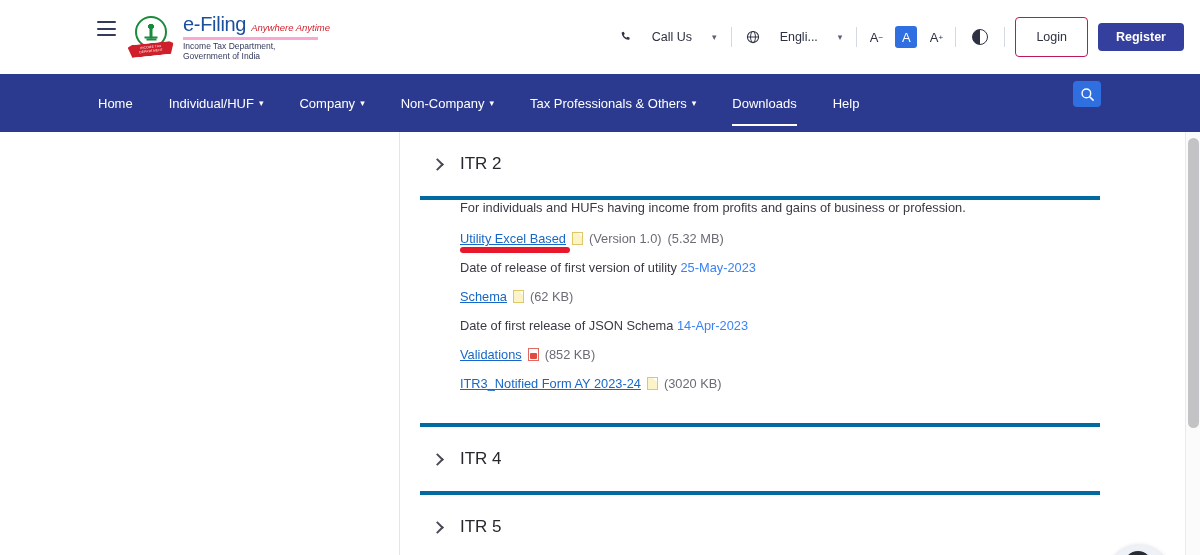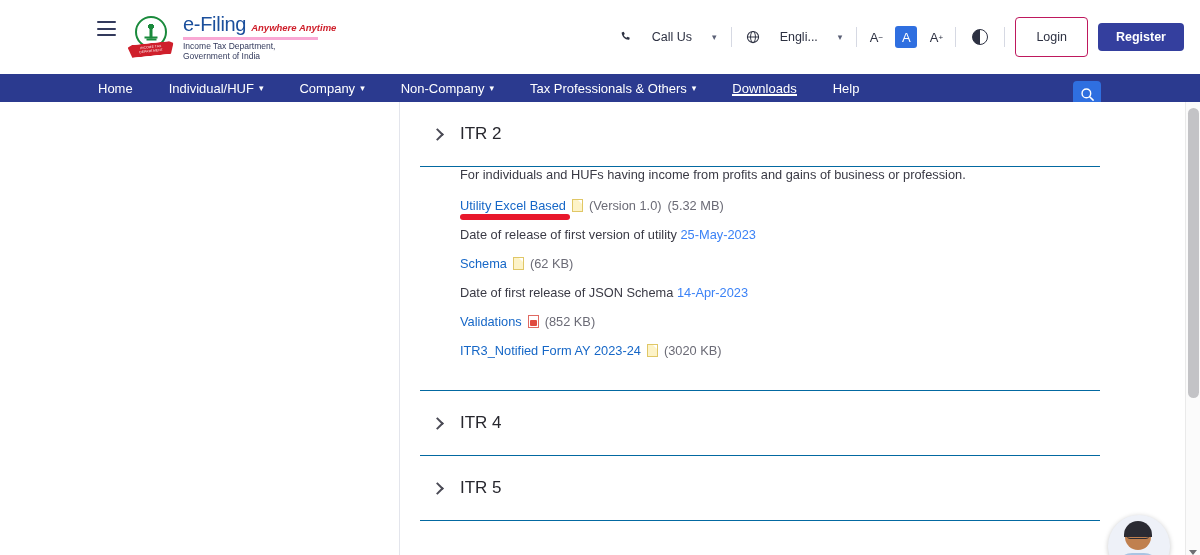--- a/index.html
+++ b/index.html
@@ -61,21 +61,21 @@
     font-size: 3.2px; letter-spacing: .2px;
     font-family: "Liberation Sans", sans-serif;
   }
 
   .brand-text { margin-left: 9px; }
   .brand-row1 { display: flex; align-items: baseline; }
   .brand-efiling {
     font-size: 20px; color: #1b4f9c; letter-spacing: -.3px;
   }
   .brand-tag {
-    font-size: 9.5px; color: #cf1f2b; font-style: italic; font-weight: bold;
+    font-size: 9.5px; color: #cf1f2b; font-style: italic; font-weight: normal;
     margin-left: 5px;
   }
   .brand-sub {
     font-size: 8.5px; color: #333a5c;
     border-top: 3px solid #f9a8d4;
     padding-top: 1.5px; margin-top: 1px;
     width: 135px;
   }
 
   .top-right {
@@ -109,21 +109,21 @@
     background: #fff; cursor: pointer; margin-left: 6px;
   }
   .btn-register {
     border: none; border-radius: 4px;
     padding: 7px 18px; font-size: 12.5px; color: #fff; font-weight: bold;
     background: #343f9e; cursor: pointer; margin-left: 10px;
   }
 
   
   .navbar {
-    height: 28px; background: #2b3a8f;
+    height: 58px; background: #2b3a8f;
     display: flex; align-items: stretch;
     padding-left: 80px; position: relative;
   }
   .nav-item {
     display: flex; align-items: center; gap: 5px;
     padding: 0 18px; color: #ffffff; font-size: 13px;
     cursor: pointer; position: relative; white-space: nowrap;
   }
   .nav-item .caret { color: #ffffff; font-size: 9px; }
   .nav-item.active::after {
@@ -141,21 +141,21 @@
   .page {
     display: flex; height: 457px; background: #ffffff; position: relative;
   }
   .left-pane {
     width: 400px; border-right: 1px solid #e3e5ec; flex: none; background: #fff;
   }
   .content {
     flex: 1; padding: 0 100px 0 0; overflow: hidden; position: relative;
   }
 
-  .acc-section { border-bottom: 1px solid #0369a1; margin-left: 20px; }
+  .acc-section { border-bottom: 4px solid #0369a1; margin-left: 20px; }
   .acc-head {
     display: flex; align-items: center; gap: 16px;
     padding: 22px 0 22px 0; cursor: pointer;
   }
   .chev {
     width: 14px; height: 14px; flex: none; position: relative; margin-left: 10px;
   }
   .chev::before {
     content: ""; position: absolute; left: 3px; top: 3px;
     width: 7px; height: 7px;
@@ -169,21 +169,21 @@
 
   .acc-body { padding: 0 0 18px 40px; }
   .acc-desc { font-size: 12.8px; color: #3a3a45; margin-bottom: 16px; }
 
   .dl-row {
     display: flex; align-items: center; gap: 6px;
     margin-bottom: 14px; font-size: 12.8px; color: #3a3a45;
     flex-wrap: nowrap;
   }
   .dl-link {
-    color: #1667c7; cursor: pointer;
+    color: #1667c7; text-decoration: underline; cursor: pointer;
     position: relative;
   }
   .dl-meta { color: #6b6b76; }
   .plain-row { font-size: 12.8px; color: #3a3a45; margin-bottom: 14px; }
   .plain-row .date { color: #3b82f6; margin-top: 16px; }
 
   .fileicon { width: 11px; height: 13px; flex: none; display: inline-block; position: relative; }
   .fileicon.xls {
     background: #fdf3c8; border: 1px solid #e0c766;
   }

